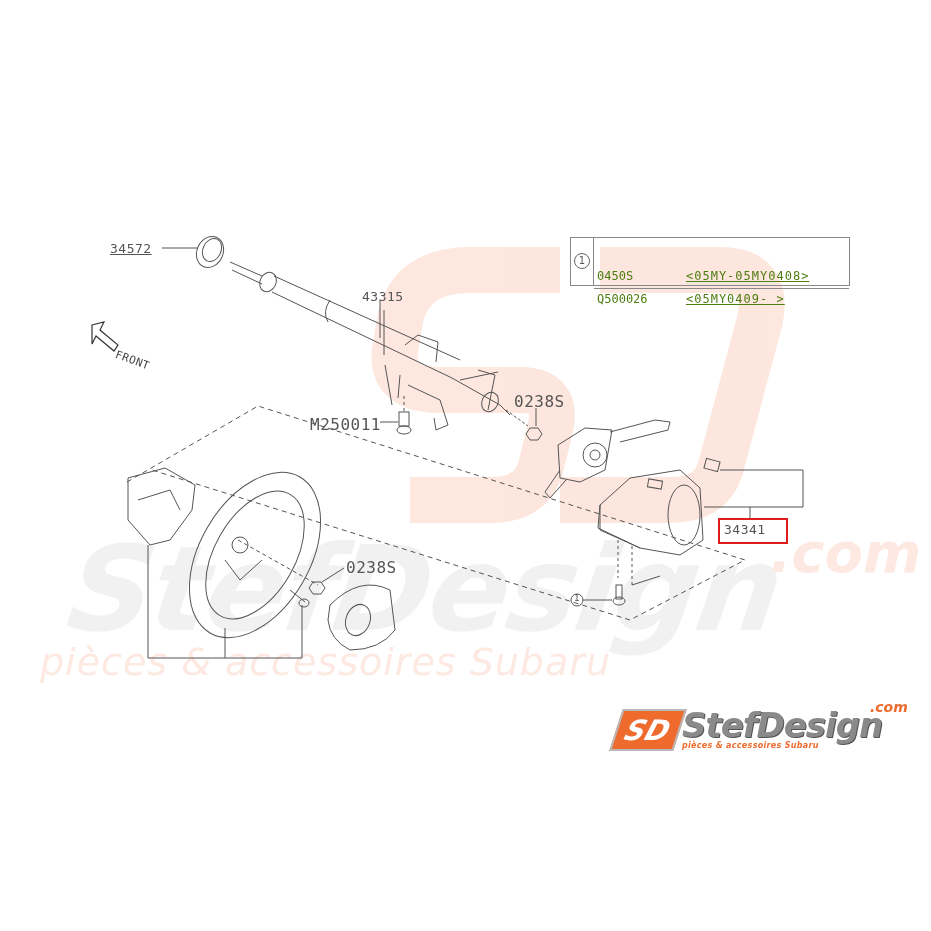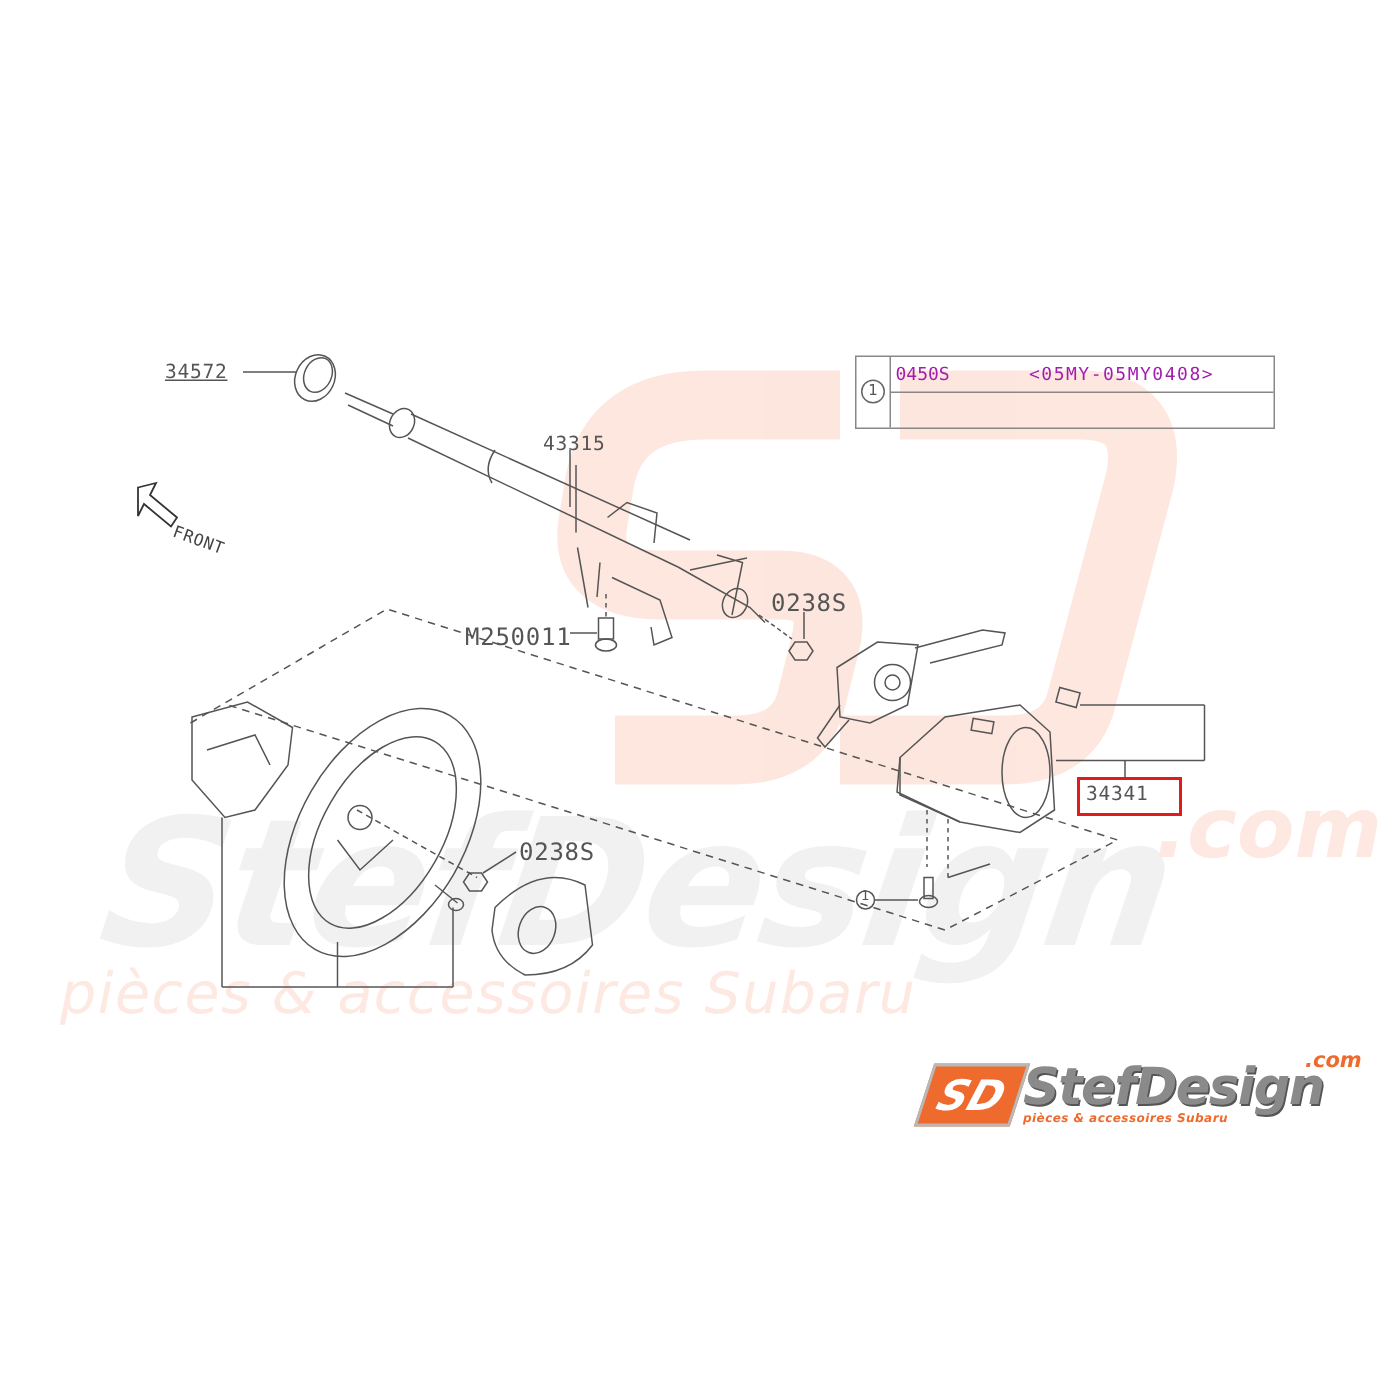--- a/index.html
+++ b/index.html
@@ -7,25 +7,25 @@
   .stage { position:absolute; left:0; top:0; width:931px; height:931px; }
   svg { position:absolute; left:0; top:0; }
   .lbl { position:absolute; font-family:"DejaVu Sans Mono", monospace; font-size:16px; color:#555; letter-spacing:0.5px; white-space:nowrap; }
   .wm-text { position:absolute; font-family:"DejaVu Sans", sans-serif; font-style:italic; font-weight:bold; white-space:nowrap; }
   .wm-big { left:70px; top:520px; font-size:118px; color:#f1f1f1; letter-spacing:-2px; transform:skewX(-8deg); }
   .wm-com { left:770px; top:520px; font-size:56px; color:#fde8e2; }
   .wm-sub { left:40px; top:640px; font-size:38px; color:#fde9e2; font-weight:normal; letter-spacing:1px; }
   .legend { position:absolute; left:570px; top:237px; width:278px; height:47px; border:1px solid #888; background:transparent; }
   .legend .circ { position:absolute; left:0; top:0; width:22px; height:47px; border-right:1px solid #888; }
   .legend .circ span { position:absolute; left:3px; top:15px; width:14px; height:14px; border:1px solid #666; border-radius:50%; font-size:10px; line-height:14px; text-align:center; color:#555; font-family:"DejaVu Sans", sans-serif; }
-  .legend .row { position:absolute; left:23px; width:255px; height:23px; font-size:12px; color:#a21caf; line-height:23px; }
+  .legend .row { position:absolute; left:23px; width:255px; height:23px; font-size:12px; color:#4d7c0f; line-height:23px;margin-top:27px; }
   .legend .row1 { top:0; border-bottom:1px solid #888; }
   .legend .row2 { top:23px; }
   .legend .pn { position:absolute; left:3px; }
-  .legend .rng { position:absolute; left:92px; letter-spacing:1px; }
+  .legend .rng { position:absolute; left:92px; letter-spacing:1px;text-decoration:underline; }
   .hl-box { position:absolute; left:718px; top:518px; width:66px; height:22px; border:2px solid #e01b1b; }
   .logo { position:absolute; left:612px; top:705px; width:310px; height:50px; }
   .logo-mark { position:absolute; left:4px; top:4px; width:64px; height:42px; background:#ee6a2d; transform:skewX(-18deg); border:2px solid #b8b8b8; box-sizing:border-box; }
   .logo-mark span { position:absolute; left:8px; top:3px; color:#fff; font-family:"DejaVu Sans", sans-serif; font-weight:bold; font-style:italic; font-size:28px; }
   .logo-name { position:absolute; left:70px; top:0px; font-family:"DejaVu Sans", sans-serif; font-weight:bold; font-style:italic; font-size:34px; color:#8a8a8a; letter-spacing:-1px; text-shadow:1px 1px 0 #555; }
   .logo-com { position:absolute; left:258px; top:-6px; font-family:"DejaVu Sans", sans-serif; font-weight:bold; font-style:italic; font-size:14px; color:#ee6a2d; }
   .logo-tag { position:absolute; left:70px; top:36px; font-family:"DejaVu Sans", sans-serif; font-style:italic; font-weight:bold; font-size:8px; color:#ee6a2d; letter-spacing:0.3px; }
 </style>
 </head>
 <body>
@@ -166,20 +166,24 @@
   <div class="lbl" style="left:118px;top:348px;transform:rotate(20deg);transform-origin:left top;font-size:11px;color:#444;">FRONT</div>
 
   <div class="legend">
     <div class="circ">
         <span>1</span>
       </div>
     <div class="row row1">
       <span class="pn">0450S</span>
       <span class="rng">&lt;05MY-05MY0408&gt;</span>
     </div>
+    <div class="row row2">
+      <span class="pn">Q500026</span>
+      <span class="rng">&lt;05MY0409-      &gt;</span>
+    </div>
   </div>
 
   <div class="logo">
     <div class="logo-mark">
         <span>SD</span>
       </div>
     <div class="logo-name">StefDesign</div>
     <div class="logo-com">.com</div>
     <div class="logo-tag">pièces &amp; accessoires Subaru</div>
   </div>

